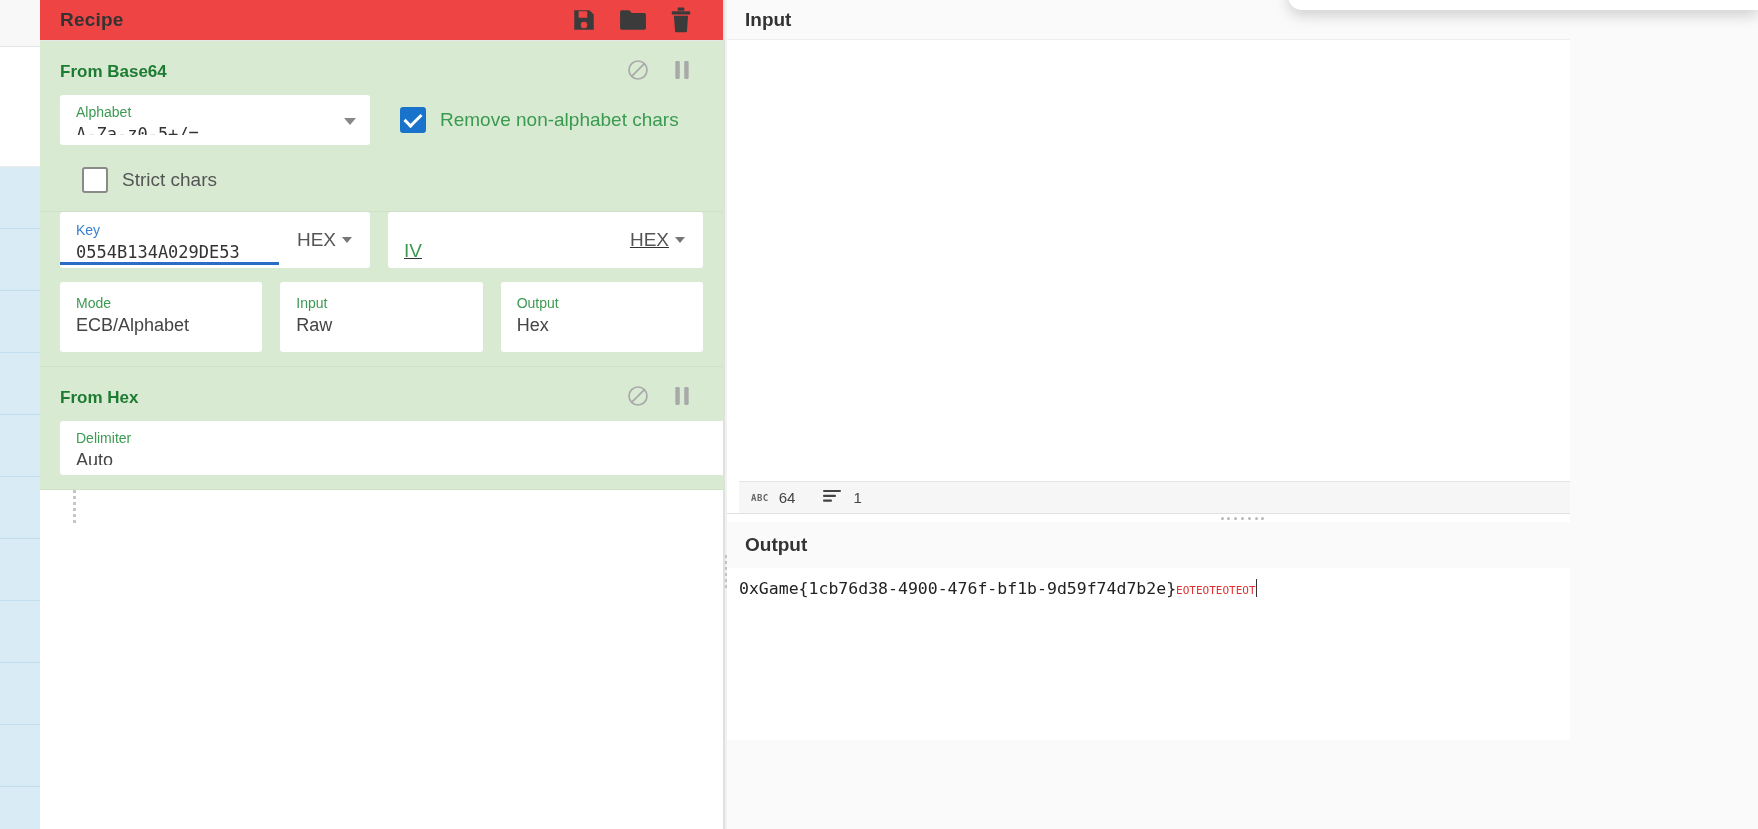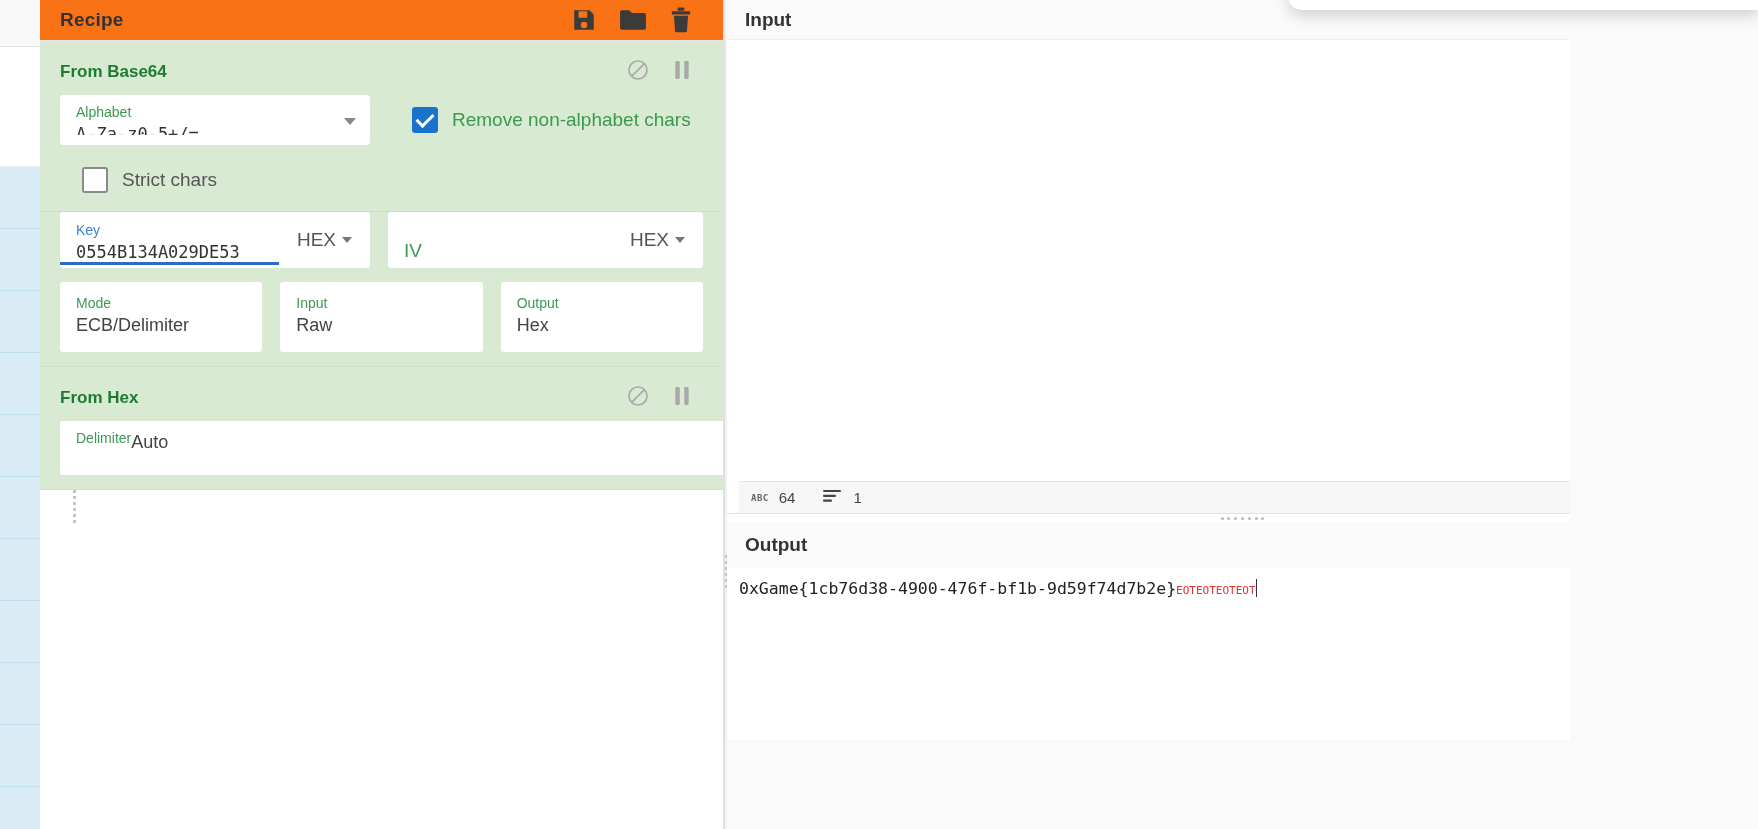--- a/index.html
+++ b/index.html
@@ -59,21 +59,21 @@
   
   .recipe-pane {
     position: absolute;
     left: 40px; top: 0;
     width: 685px; height: 829px;
     background: #ffffff;
     border-right: 2px solid #e0e0e0;
   }
   .pane-title-bar {
     height: 41px;
-    background: #f97316;
+    background: #ef4444;
     border-bottom: 1px solid #e6e6e6;
     display: flex;
     align-items: center;
     padding: 0 12px 0 20px;
   }
   .pane-title {
     font-size: 19px;
     font-weight: bold;
     color: #333;
     letter-spacing: .2px;
@@ -147,21 +147,21 @@
     font-size: 18px;
     color: #444;
   }
   .underline-focus {
     position: absolute;
     left: 0; bottom: 0;
     height: 3px;
     background: #2b6cc4;
   }
 
-  .row { display: flex; gap: 16px; }
+  .row { display: flex; gap: 4px; }
 
   
   .alphabet-field {
     width: 310px;
     height: 50px;
     display: flex;
     flex-direction: column;
     justify-content: center;
   }
   .caret-down {
@@ -510,34 +510,34 @@
               <div class="keyiv-main">
                 <div class="field-label blue">Key</div>
                 <div class="field-value">0554B134A029DE53</div>
                 <div class="underline-focus" style="width:219px;"></div>
               </div>
               <div class="keyiv-unit">
                 <span>HEX</span>
                 <span class="caret"></span>
               </div>
             </div>
-            <div class="keyiv-field" style="width:315px;">
+            <div class="keyiv-field" style="width:315px;text-decoration:underline;">
               <div class="keyiv-main">
                 <div class="iv-placeholder">IV</div>
               </div>
               <div class="keyiv-unit">
                 <span>HEX</span>
                 <span class="caret"></span>
               </div>
             </div>
           </div>
           <div class="row" style="margin-top:14px; gap:18px;">
             <div class="field mio-field" style="width:203px;">
               <span class="field-label">Mode</span>
-              <span class="field-value sans">ECB/Delimiter</span>
+              <span class="field-value sans">ECB/Alphabet</span>
             </div>
             <div class="field mio-field" style="width:203px;">
               <span class="field-label">Input</span>
               <span class="field-value sans">Raw</span>
             </div>
             <div class="field mio-field" style="width:203px;">
               <span class="field-label">Output</span>
               <span class="field-value sans">Hex</span>
             </div>
           </div>
@@ -556,21 +556,21 @@
             </span>
             <span>
               <svg width="18" height="20" viewBox="0 0 14 18" fill="#a9a9a9">
                 <rect x="1" y="1" width="4" height="16" rx="1"></rect>
                   <rect x="9" y="1" width="4" height="16" rx="1"></rect>
               </svg>
             </span>
           </span>
         </div>
         <div class="op-args">
-          <div class="field" style="height:54px;display:flex;flex-direction:row;justify-content:flex-start;width:692px;">
+          <div class="field" style="height:54px;display:flex;flex-direction:column;justify-content:flex-start;width:692px;">
             <span class="field-label">Delimiter</span>
             <span class="field-value sans">Auto</span>
           </div>
         </div>
       </div>
 
     </div>
     <div class="recipe-gutter-dots">
       <i></i>
         <i></i>

